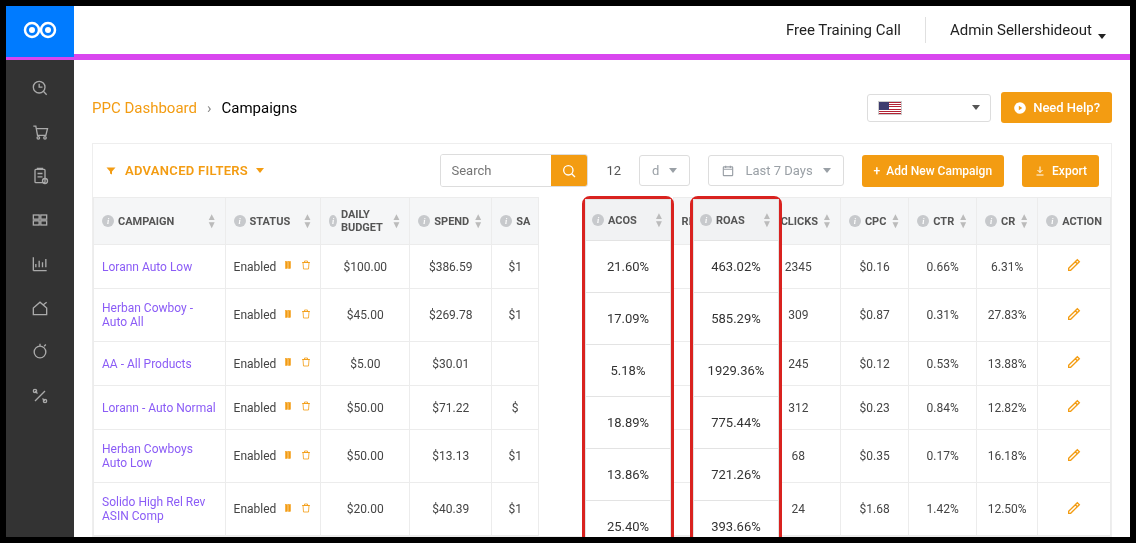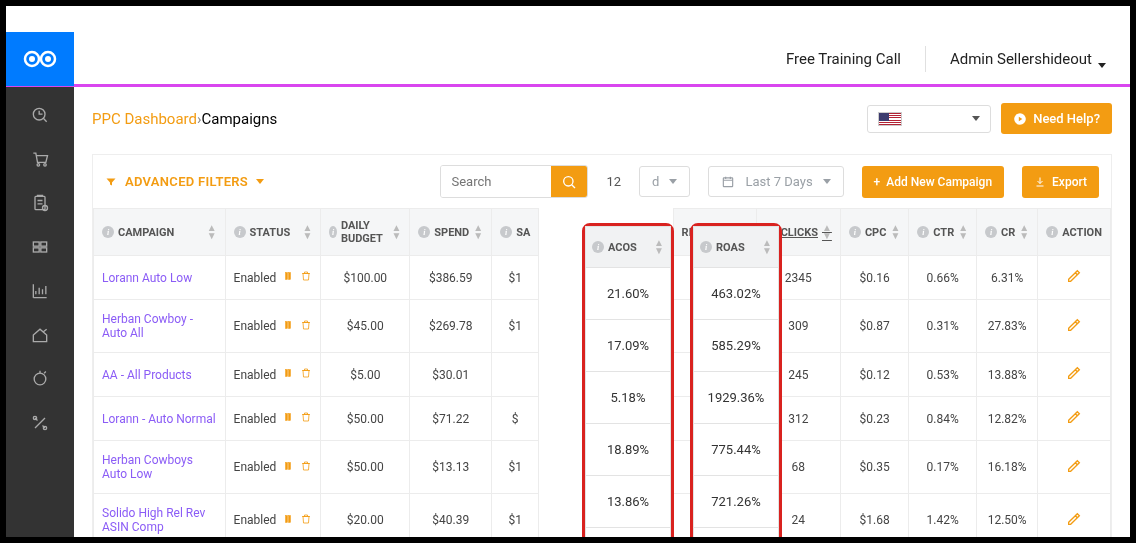--- a/index.html
+++ b/index.html
@@ -1,32 +1,32 @@
 <!DOCTYPE html>
 <html><head>
 <meta charset="utf-8">
 <style>
 * { box-sizing: border-box; margin: 0; padding: 0; font-family: -apple-system, BlinkMacSystemFont, "Segoe UI", Roboto, Arial, sans-serif; }
 body { background: #000; width: 1136px; height: 543px; overflow: hidden; padding: 6px; }
 .frame { width: 100%; height: 100%; background: #fff; position: relative; overflow: hidden; }
-.topbar { height: 54px; display: flex; align-items: center; border-bottom: 3px solid #d946ef; margin-top: 27px; }
+.topbar { height: 54px; display: flex; align-items: center; border-bottom: 6px solid #d946ef; }
 .logo { width: 68px; height: 54px; background: #007bff; display: flex; align-items: center; justify-content: center; }
 .logo svg { fill: #fff; }
 .topbar-spacer { flex: 1; }
 .topbar-links { display: flex; align-items: center; gap: 24px; padding-right: 24px; font-size: 15px; color: #222; }
 .user-menu { display: flex; align-items: flex-end; gap: 6px; cursor: pointer; }
 .vdiv { width: 1px; height: 26px; background: #e0e0e0; }
 
 .body { display: flex; height: calc(100% - 54px); }
 .sidebar { width: 68px; background: #333; display: flex; flex-direction: column; align-items: center; padding-top: 10px; gap: 8px; }
 .side-item { width: 36px; height: 36px; display: flex; align-items: center; justify-content: center; color: #aaa; cursor: pointer; border-radius: 4px; }
 .side-item svg { width: 20px; height: 20px; stroke: currentColor; fill: none; stroke-width: 1.6; }
 
 .main { flex: 1; background: #fff; padding: 16px 18px; overflow: hidden; position: relative; }
-.crumbs { display: flex; align-items: center; font-size: 15px; }
+.crumbs { display: flex; align-items: center; gap: 10px; font-size: 15px; margin-top: 16px; }
 .crumb-link { color: #f39c12; text-decoration: none; }
 .crumb-sep { color: #888; }
 .crumbs-right { margin-left: auto; display: flex; align-items: center; gap: 10px; }
 .flag-select { display: flex; align-items: center; gap: 70px; border: 1px solid #ddd; padding: 6px 10px; border-radius: 3px; cursor: pointer; background: #fff; }
 .flag { width: 24px; height: 14px; background: linear-gradient(to bottom, #b22234 0%, #b22234 7.7%, #fff 7.7%, #fff 15.4%, #b22234 15.4%, #b22234 23%, #fff 23%, #fff 30.7%, #b22234 30.7%, #b22234 38.4%, #fff 38.4%, #fff 46.1%, #b22234 46.1%, #b22234 53.8%, #fff 53.8%, #fff 61.5%, #b22234 61.5%, #b22234 69.2%, #fff 69.2%, #fff 76.9%, #b22234 76.9%, #b22234 84.6%, #fff 84.6%, #fff 92.3%, #b22234 92.3%, #b22234 100%); position: relative; border: 1px solid #ccc; }
 .flag::before { content:""; position:absolute; top:0; left:0; width: 10px; height: 8px; background:#3c3b6e; }
 .help-btn { background: #f39c12; color: #fff; border: none; padding: 8px 12px; border-radius: 3px; font-size: 13px; cursor: pointer; display: flex; align-items: center; gap: 6px; font-weight: 500; }
 
 .panel { margin-top: 20px; border: 1px solid #eee; background: #fff; }
 .filterbar { display: flex; align-items: center; padding: 10px 12px; gap: 18px; }
@@ -247,21 +247,21 @@
                   </span>
                 </th>
               <th style="width:100px;border:none;background:transparent;"></th>
               <th style="width:100px;border:none;background:transparent;"></th>
               <th style="width:70px;">
                   <span class="th-inner">
                     <span>RESSIONS</span>
                     <span class="sort-ic">▲<br>▼</span>
                   </span>
                 </th>
-              <th style="width:60px;text-decoration:underline;">
+              <th style="width:60px;">
                   <span class="th-inner">
                     <span class="info-ic">i</span>
                     <span>CLICKS</span>
                     <span class="sort-ic">▲<br>▼</span>
                   </span>
                 </th>
               <th style="width:50px;">
                   <span class="th-inner">
                     <span class="info-ic">i</span>
                     <span>CPC</span>

